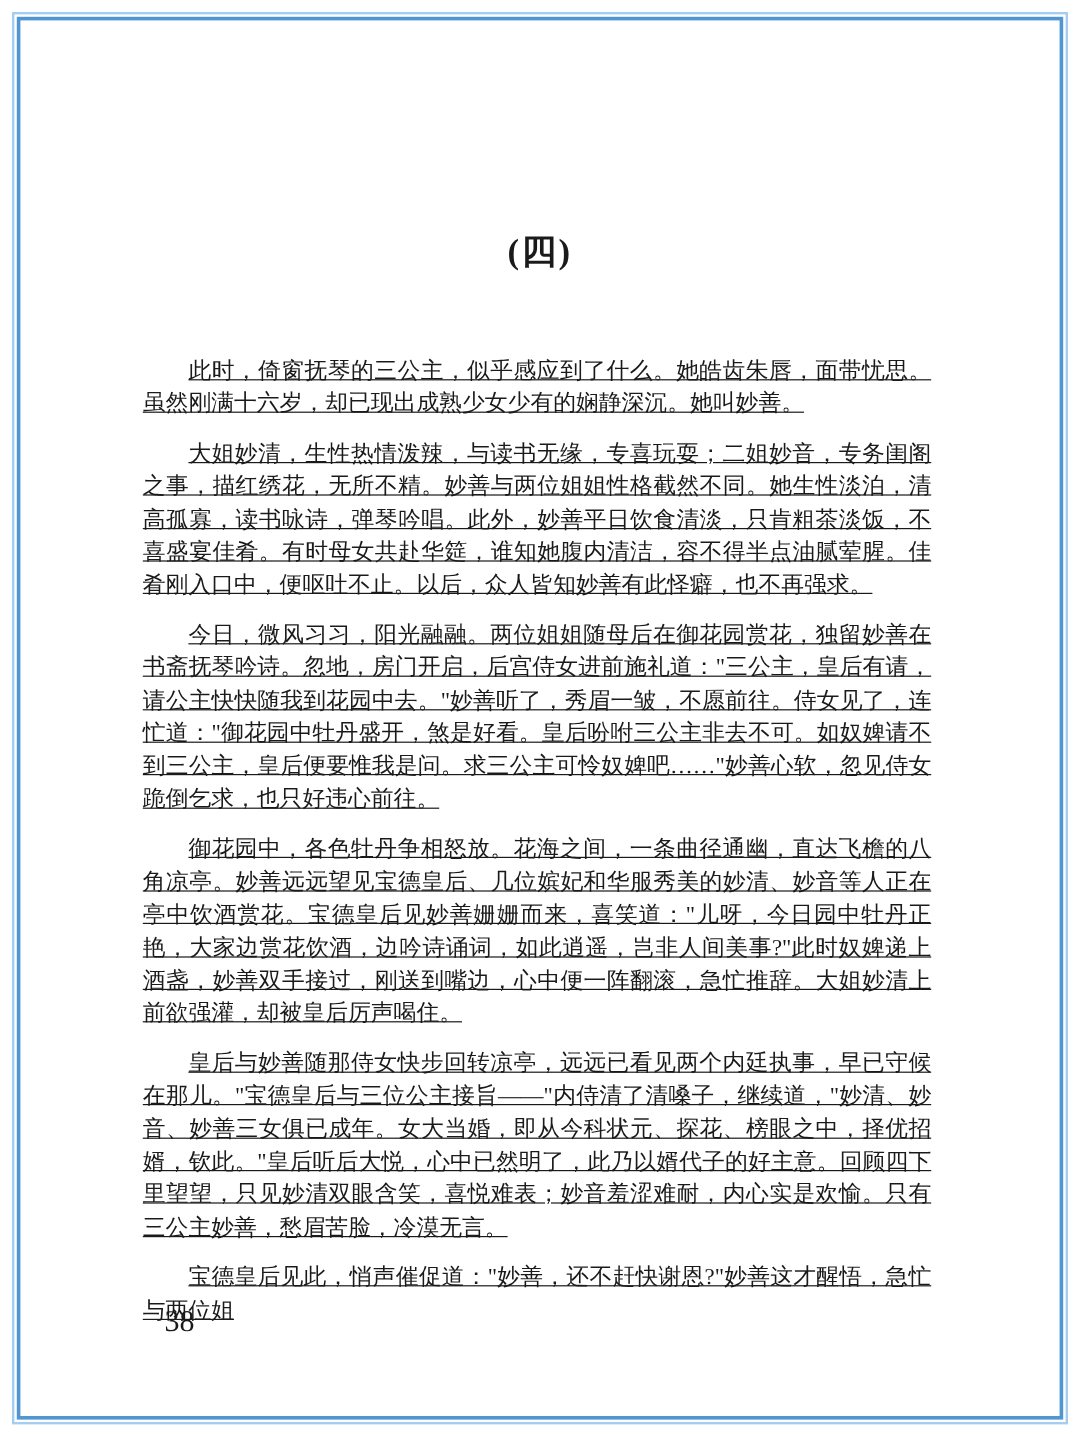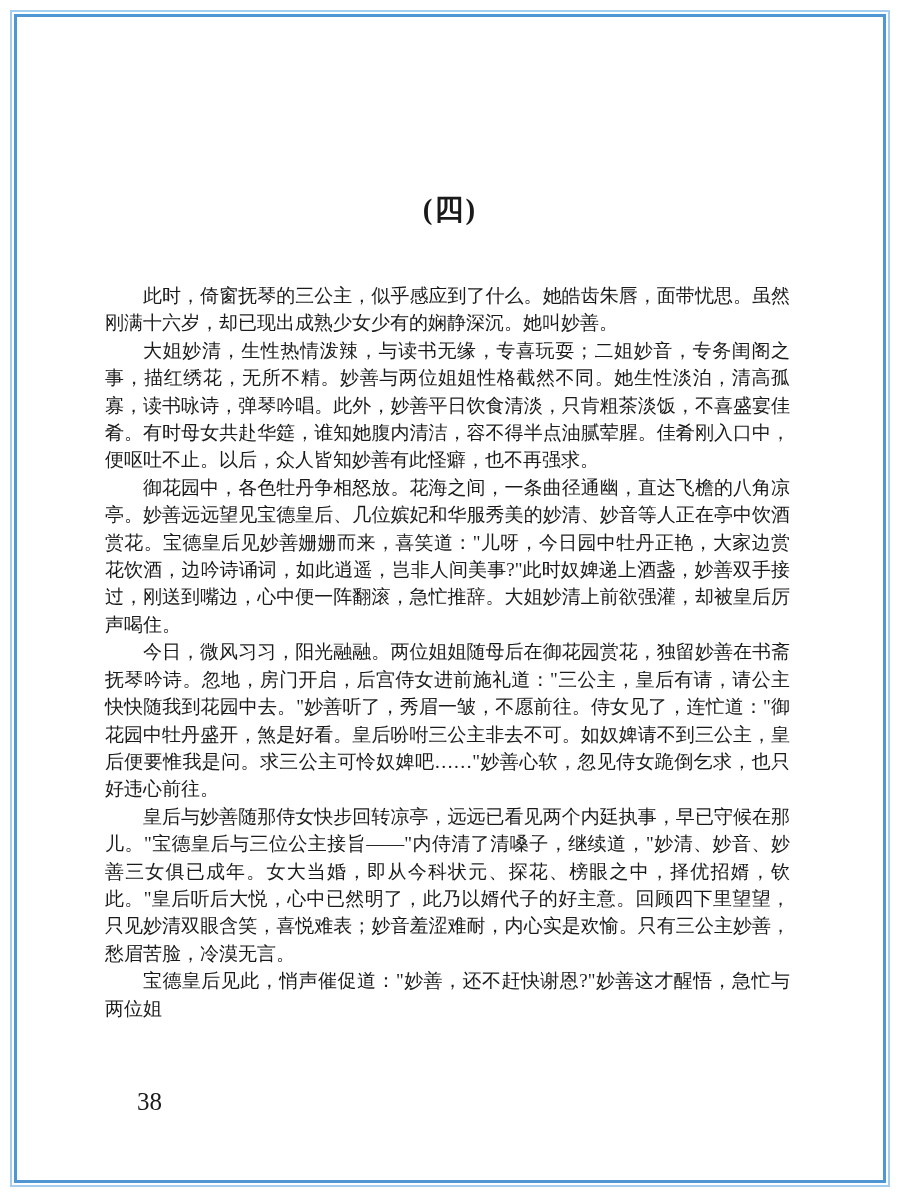--- a/index.html
+++ b/index.html
@@ -43,23 +43,24 @@
     left: 105px;
     top: 282px;
     width: 685px;
     color: var(--ink, #1a1a1a);
     font-size: 19px;
     line-height: 27.4px;
     text-align: justify;
     font-family: "Liberation Serif", "DejaVu Serif", serif;
   }
   .body-text p.para {
-    margin: 0;
+    margin: 14px;
     padding: 0;
     text-indent: 2em;
+    text-decoration: underline;
   }
   .page-number {
     position: absolute;
     left: 137px;
     top: 1088px;
     font-size: 25px;
     color: var(--ink, #1a1a1a);
     font-family: "Liberation Serif", "DejaVu Serif", serif;
   }
 </style>
@@ -68,20 +69,20 @@
 
 <div class="page">
   <div class="frame-outer"></div>
   <div class="frame-inner"></div>
 
   <div class="chapter-title">(四)</div>
 
   <div class="body-text">
       <p class="para">此时，倚窗抚琴的三公主，似乎感应到了什么。她皓齿朱唇，面带忧思。虽然刚满十六岁，却已现出成熟少女少有的娴静深沉。她叫妙善。</p>
       <p class="para">大姐妙清，生性热情泼辣，与读书无缘，专喜玩耍；二姐妙音，专务闺阁之事，描红绣花，无所不精。妙善与两位姐姐性格截然不同。她生性淡泊，清高孤寡，读书咏诗，弹琴吟唱。此外，妙善平日饮食清淡，只肯粗茶淡饭，不喜盛宴佳肴。有时母女共赴华筵，谁知她腹内清洁，容不得半点油腻荤腥。佳肴刚入口中，便呕吐不止。以后，众人皆知妙善有此怪癖，也不再强求。</p>
+      <p class="para">今日，微风习习，阳光融融。两位姐姐随母后在御花园赏花，独留妙善在书斋抚琴吟诗。忽地，房门开启，后宫侍女进前施礼道："三公主，皇后有请，请公主快快随我到花园中去。"妙善听了，秀眉一皱，不愿前往。侍女见了，连忙道："御花园中牡丹盛开，煞是好看。皇后吩咐三公主非去不可。如奴婢请不到三公主，皇后便要惟我是问。求三公主可怜奴婢吧……"妙善心软，忽见侍女跪倒乞求，也只好违心前往。</p>
       <p class="para">御花园中，各色牡丹争相怒放。花海之间，一条曲径通幽，直达飞檐的八角凉亭。妙善远远望见宝德皇后、几位嫔妃和华服秀美的妙清、妙音等人正在亭中饮酒赏花。宝德皇后见妙善姗姗而来，喜笑道："儿呀，今日园中牡丹正艳，大家边赏花饮酒，边吟诗诵词，如此逍遥，岂非人间美事?"此时奴婢递上酒盏，妙善双手接过，刚送到嘴边，心中便一阵翻滚，急忙推辞。大姐妙清上前欲强灌，却被皇后厉声喝住。</p>
-      <p class="para">今日，微风习习，阳光融融。两位姐姐随母后在御花园赏花，独留妙善在书斋抚琴吟诗。忽地，房门开启，后宫侍女进前施礼道："三公主，皇后有请，请公主快快随我到花园中去。"妙善听了，秀眉一皱，不愿前往。侍女见了，连忙道："御花园中牡丹盛开，煞是好看。皇后吩咐三公主非去不可。如奴婢请不到三公主，皇后便要惟我是问。求三公主可怜奴婢吧……"妙善心软，忽见侍女跪倒乞求，也只好违心前往。</p>
       <p class="para">皇后与妙善随那侍女快步回转凉亭，远远已看见两个内廷执事，早已守候在那儿。"宝德皇后与三位公主接旨——"内侍清了清嗓子，继续道，"妙清、妙音、妙善三女俱已成年。女大当婚，即从今科状元、探花、榜眼之中，择优招婿，钦此。"皇后听后大悦，心中已然明了，此乃以婿代子的好主意。回顾四下里望望，只见妙清双眼含笑，喜悦难表；妙音羞涩难耐，内心实是欢愉。只有三公主妙善，愁眉苦脸，冷漠无言。</p>
       <p class="para">宝德皇后见此，悄声催促道："妙善，还不赶快谢恩?"妙善这才醒悟，急忙与两位姐</p>
     </div>
 
   <div class="page-number">38</div>
 </div>
 
 </body></html>

